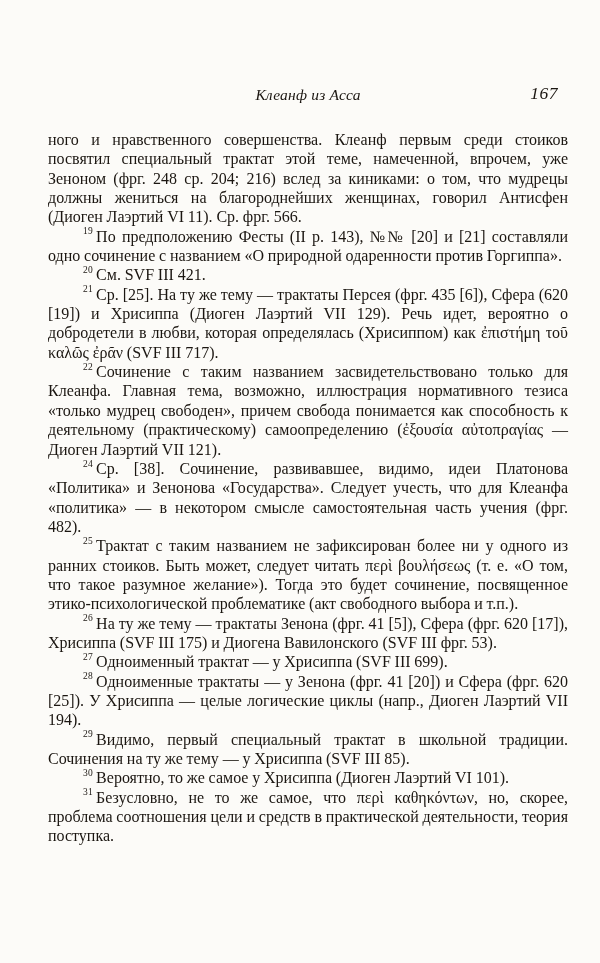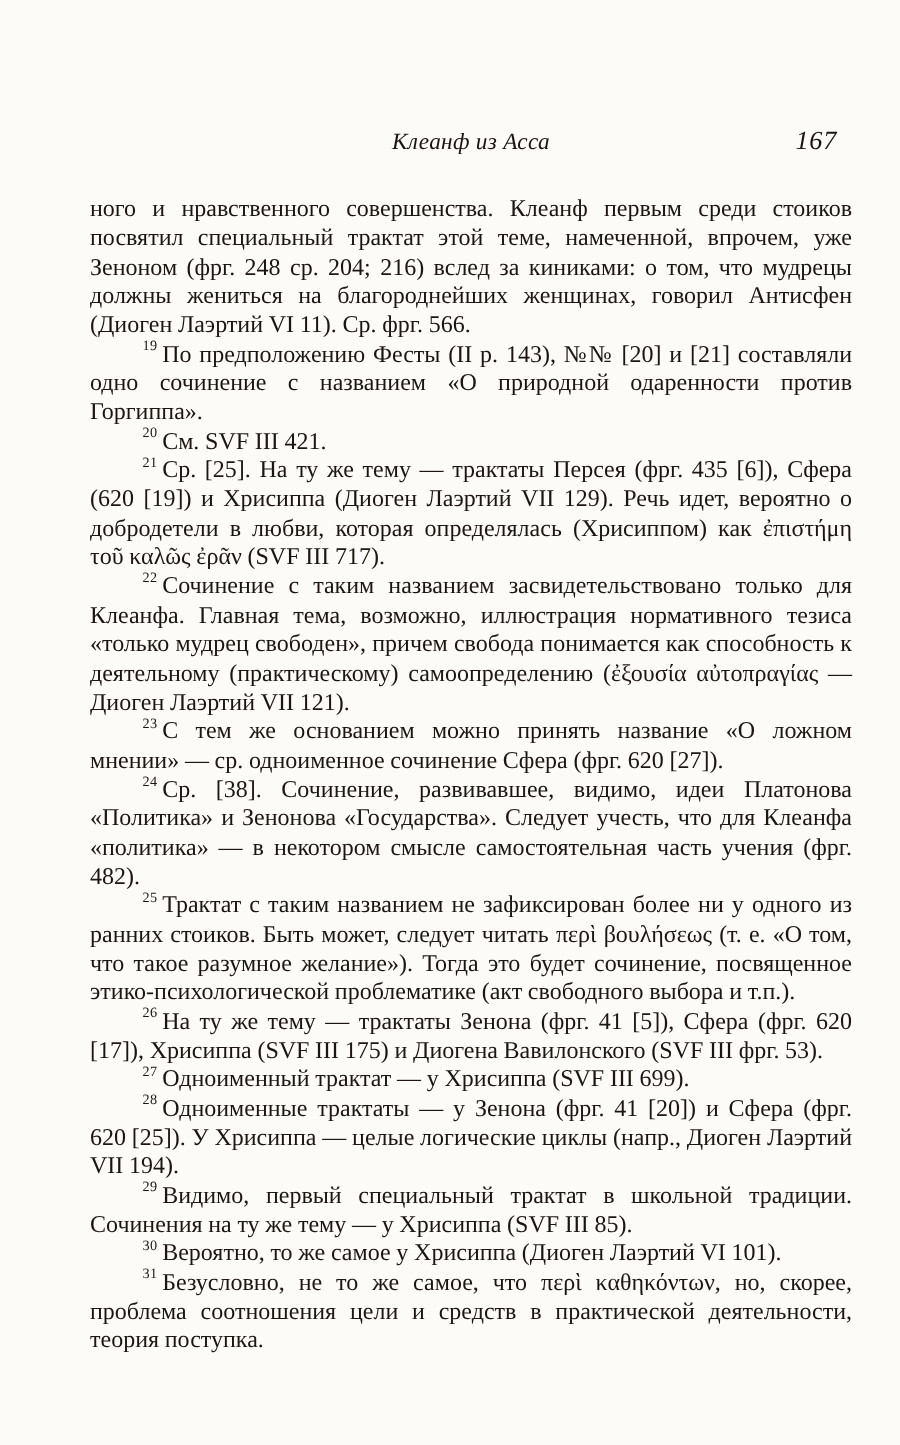--- a/index.html
+++ b/index.html
@@ -11,21 +11,21 @@
     width:600px;height:963px;
     background:var(--bg);
     font-family:"Liberation Serif","DejaVu Serif",serif;
     color:var(--text);
     overflow:hidden;
   }
   .page{
     position:relative;
     width:600px;height:963px;
     box-sizing:border-box;
-    padding:86px 32px 0 60px;
+    padding:86px 32px 0 48px;
   }
   .running-head{
     position:relative;
     height:22px;
     margin-bottom:22px;
   }
   .running-title{
     position:absolute;
     left:0;right:0;
     text-align:center;
@@ -72,21 +72,20 @@
   <div class="running-head">
     <div class="running-title">Клеанф из Асса</div>
     <div class="page-number">167</div>
   </div>
   <div class="body-text">
       <p class="para noindent"><span>ного и нравственного совершенства. Клеанф первым среди стоиков посвятил специальный трактат этой теме, намеченной, впрочем, уже Зеноном (фрг. 248 ср. 204; 216) вслед за киниками: о том, что мудрецы должны жениться на благороднейших женщинах, говорил Антисфен (</span><span class="it">Диоген Лаэртий</span><span> VI 11). Ср. фрг. 566.</span></p>
       <p class="para"><sup class="fn">19</sup><span>По предположению </span><span class="it">Фесты</span><span> (II p. 143), №№ [20] и [21] составляли одно сочинение с названием «О природной одаренности </span><span class="it">против</span><span> Горгиппа».</span></p>
       <p class="para"><sup class="fn">20</sup><span>См. SVF III 421.</span></p>
       <p class="para"><sup class="fn">21</sup><span>Ср. [25]. На ту же тему — трактаты Персея (фрг. 435 [6]), Сфера (620 [19]) и Хрисиппа (</span><span class="it">Диоген Лаэртий</span><span> VII 129). Речь идет, вероятно о добродетели в любви, которая определялась (Хрисиппом) как </span><span class="gr">ἐπιστήμη τοῦ καλῶς ἐρᾶν</span><span> (SVF III 717).</span></p>
       <p class="para"><sup class="fn">22</sup><span>Сочинение с таким названием засвидетельствовано только для Клеанфа. Главная тема, возможно, иллюстрация нормативного тезиса «только мудрец свободен», причем свобода понимается как способность к деятельному (практическому) самоопределению (</span><span class="gr">ἐξουσία αὐτοπραγίας</span><span> — </span><span class="it">Диоген Лаэртий</span><span> VII 121).</span></p>
-      <p class="para"><sup class="fn">23</sup><span>С тем же основанием можно принять название «О ложном мнении» — ср. одноименное сочинение Сфера (фрг. 620 [27]).</span></p>
       <p class="para"><sup class="fn">24</sup><span>Ср. [38]. Сочинение, развивавшее, видимо, идеи Платонова «Политика» и Зенонова «Государства». Следует учесть, что для Клеанфа «политика» — в некотором смысле самостоятельная часть учения (фрг. 482).</span></p>
       <p class="para"><sup class="fn">25</sup><span>Трактат с таким названием не зафиксирован более ни у одного из ранних стоиков. Быть может, следует читать </span><span class="gr">περὶ βουλήσεως</span><span> (т. е. «О том, что такое разумное желание»). Тогда это будет сочинение, посвященное этико-психологической проблематике (акт свободного выбора и т.п.).</span></p>
       <p class="para"><sup class="fn">26</sup><span>На ту же тему — трактаты Зенона (фрг. 41 [5]), Сфера (фрг. 620 [17]), Хрисиппа (SVF III 175) и Диогена Вавилонского (SVF III фрг. 53).</span></p>
       <p class="para"><sup class="fn">27</sup><span>Одноименный трактат — у Хрисиппа (SVF III 699).</span></p>
       <p class="para"><sup class="fn">28</sup><span>Одноименные трактаты — у Зенона (фрг. 41 [20]) и Сфера (фрг. 620 [25]). У Хрисиппа — целые логические циклы (напр., </span><span class="it">Диоген Лаэртий</span><span> VII 194).</span></p>
       <p class="para"><sup class="fn">29</sup><span>Видимо, первый специальный трактат в школьной традиции. Сочинения на ту же тему — у Хрисиппа (SVF III 85).</span></p>
       <p class="para"><sup class="fn">30</sup><span>Вероятно, то же самое у Хрисиппа (</span><span class="it">Диоген Лаэртий</span><span> VI 101).</span></p>
       <p class="para"><sup class="fn">31</sup><span>Безусловно, не то же самое, что </span><span class="gr">περὶ καθηκόντων</span><span>, но, скорее, проблема соотношения цели и средств в практической деятельности, теория поступка.</span></p>
     </div>
 </div>

